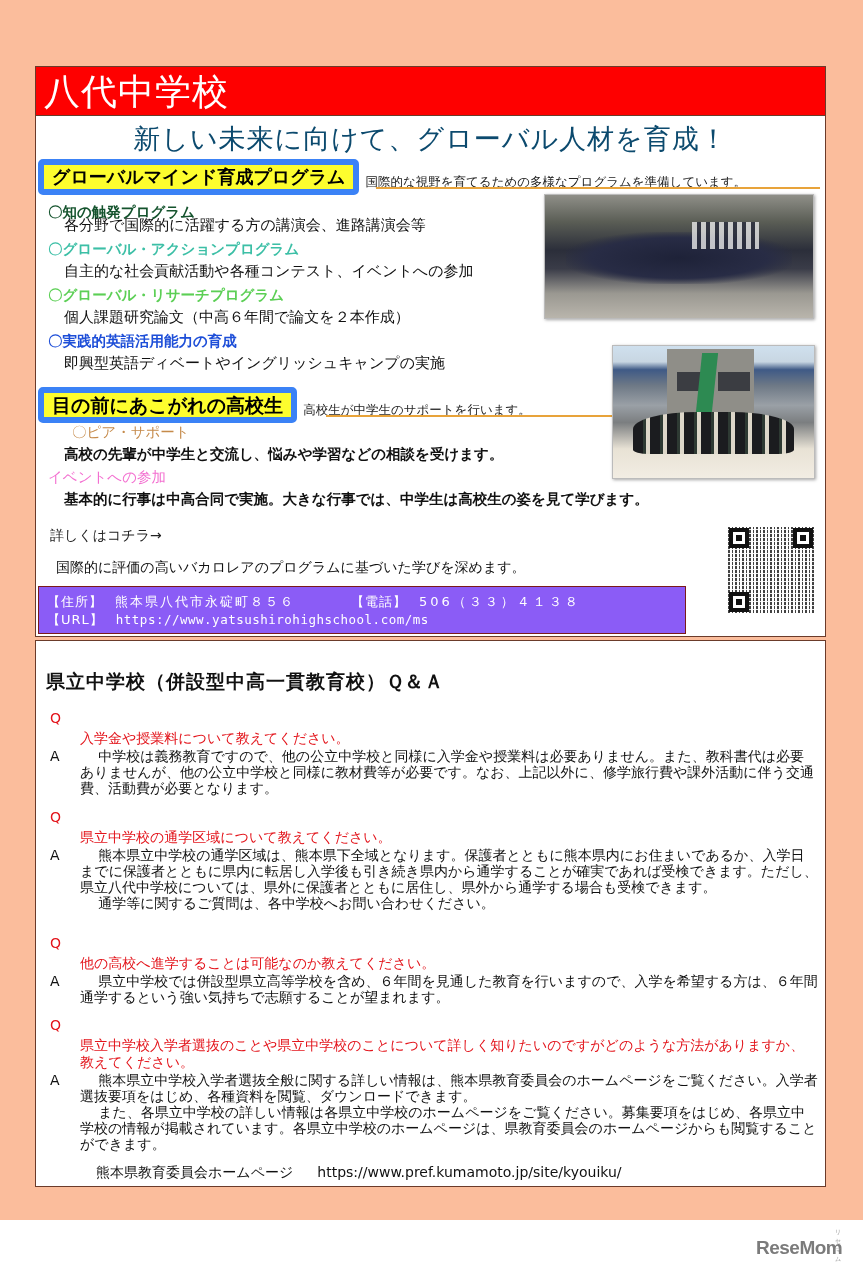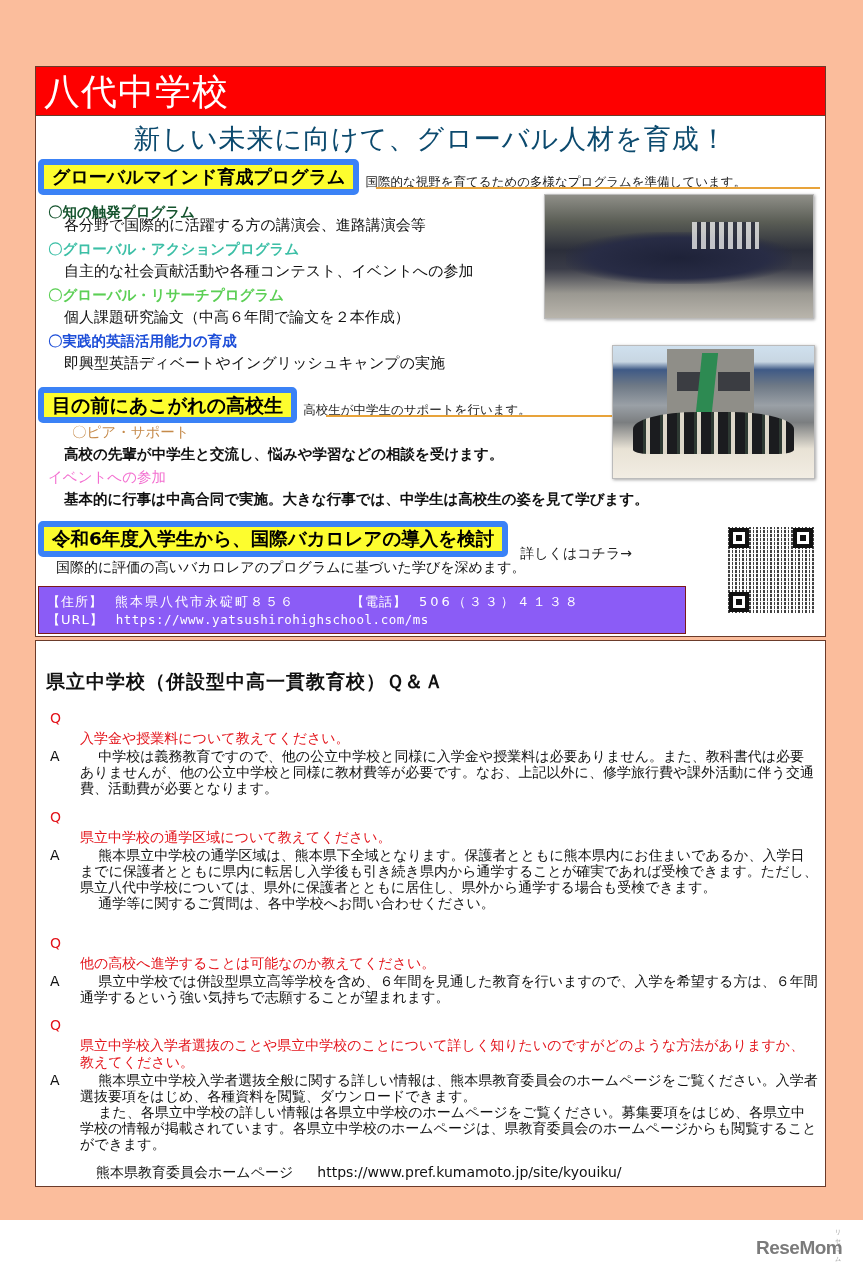--- a/index.html
+++ b/index.html
@@ -103,21 +103,20 @@
 
   <div class="photo photo2" title="体育大会の演舞">
     <div class="bldg"></div>
     <div class="win" style="left:32%;"></div>
       <div class="win" style="left:52%;"></div>
     <div class="flag"></div>
       <div class="dancers"></div>
   </div>
 
   <div class="sec-head" style="left:2px; top:454px;">
-    <span class="sec-label" style="font-size:18.5px;">令和6年度入学生から、国際バカロレアの導入を検討</span>
     <span class="sec-desc" style="font-size:14px; margin-left:12px; padding-bottom:0; position:relative; top:6px;">詳しくはコチラ→</span>
   </div>
   <div class="item-text" style="left:20px; top:492px; font-size:14px;">国際的に評価の高いバカロレアのプログラムに基づいた学びを深めます。</div>
 
   <div class="qr" title="QRコード">
     <div class="qr-grid"></div>
     <div class="qr-eye" style="left:1px; top:1px;"></div>
     <div class="qr-eye" style="right:1px; top:1px;"></div>
     <div class="qr-eye" style="left:1px; bottom:1px;"></div>
   </div>

